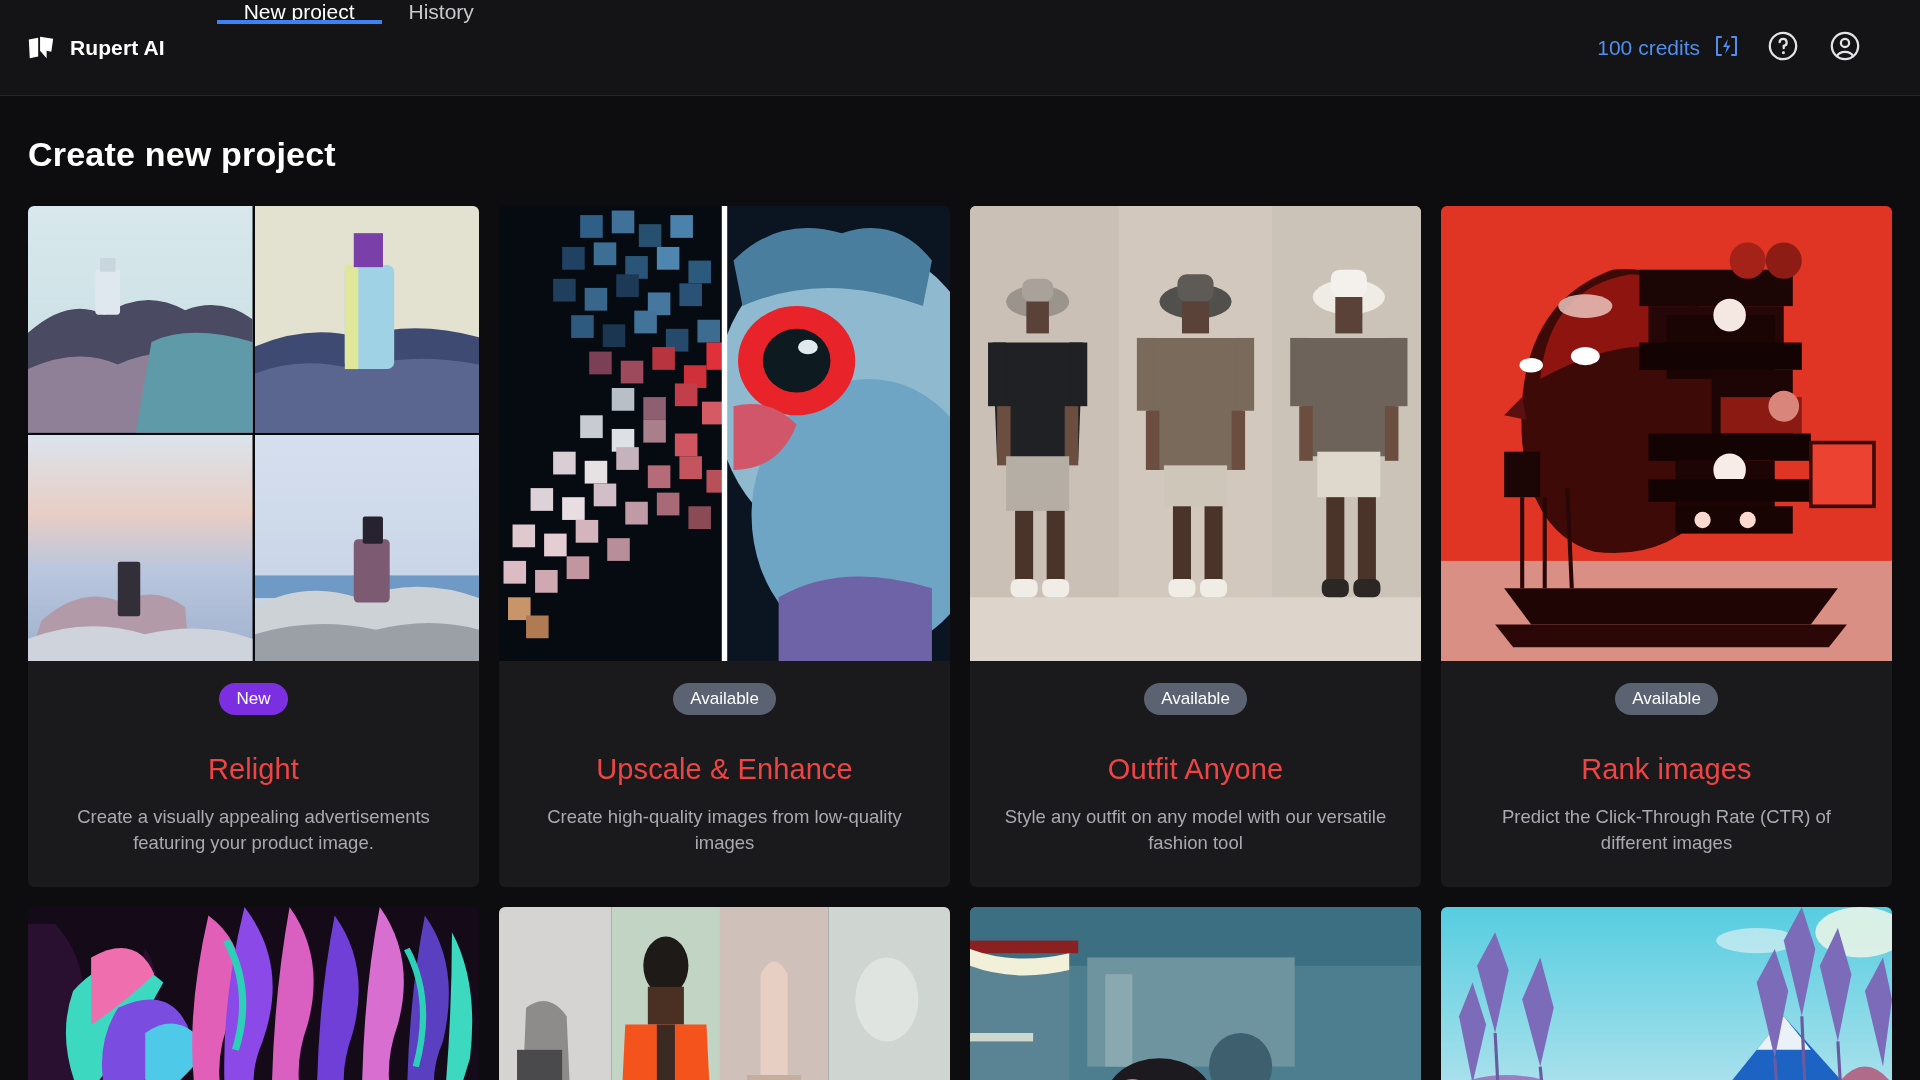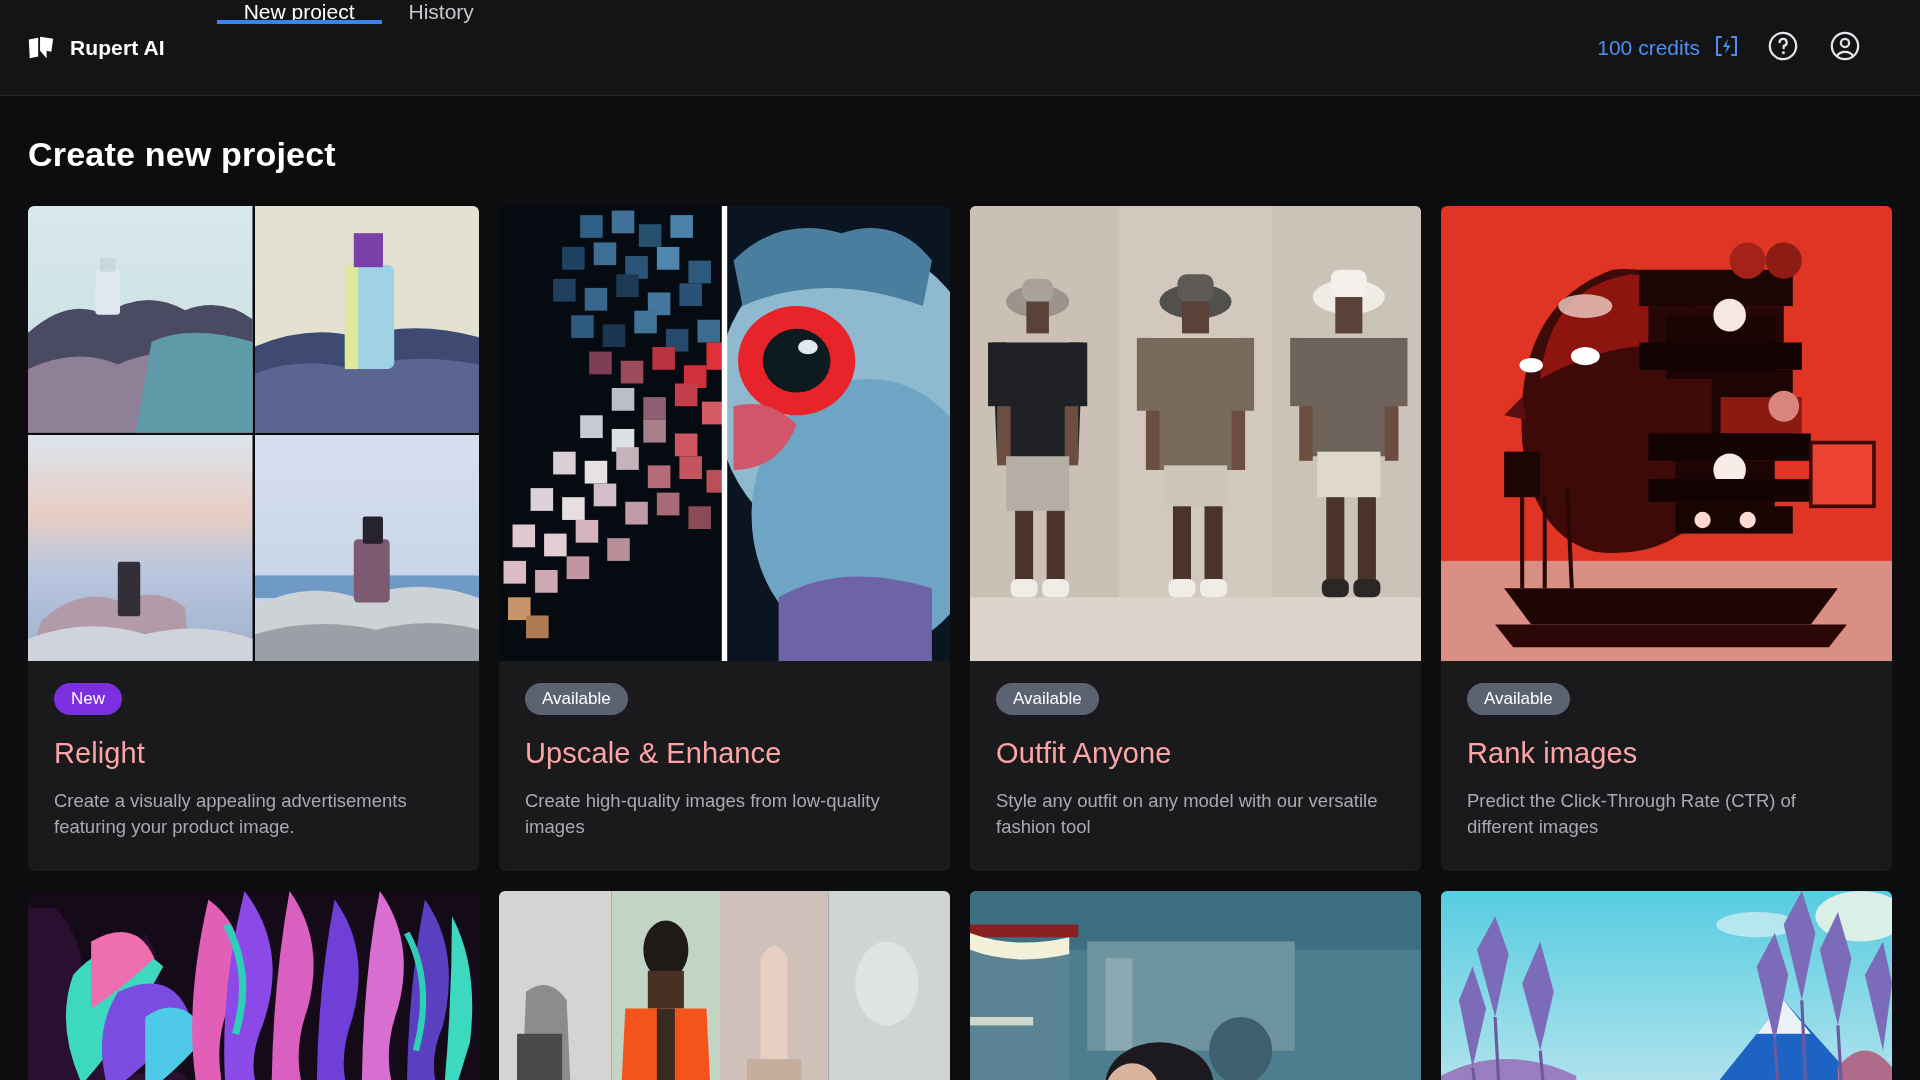--- a/index.html
+++ b/index.html
@@ -71,42 +71,42 @@
     grid-template-columns:repeat(4, 1fr);
     gap:20px;
     padding:32px 28px 0 28px;
   }
 
   .card {
     background:#1a1a1d;
     border-radius:6px;
     overflow:hidden;
     cursor:pointer;
-    display:flex; flex-direction:column;
+    display:flex; flex-direction:column;text-align:center;
   }
   .card-media {
     width:100%; height:455px;
     position:relative; overflow:hidden;
     background:#0a0a0c;
   }
   .card-media.short { height:210px; }
   .card-body { padding:22px 26px 30px 26px; }
   .badge {
     display:inline-block;
     padding:7px 17px 8px 17px;
     border-radius:20px;
     font-size:17px;
     color:#ffffff;
     line-height:1;
   }
   .badge.new { background:#7c2fe0; }
   .badge.avail { background:#5b6271; }
   .card-title {
-    color:#fca5a5; font-size:29px;
-    margin-top:22px; letter-spacing:.1px;
+    color:#ef4444; font-size:29px;
+    margin-top:38px; letter-spacing:.1px;
   }
   .card-desc {
     color:#a9a9b0; font-size:18.5px;
     margin-top:18px; line-height:1.42;
     max-width:420px;
   }
 
   
   .quad { display:grid; grid-template-columns:1fr 1fr; grid-template-rows:1fr 1fr; width:100%; height:100%; gap:2px; background:#0a0a0c; }
   .quad > div { position:relative; overflow:hidden; }

